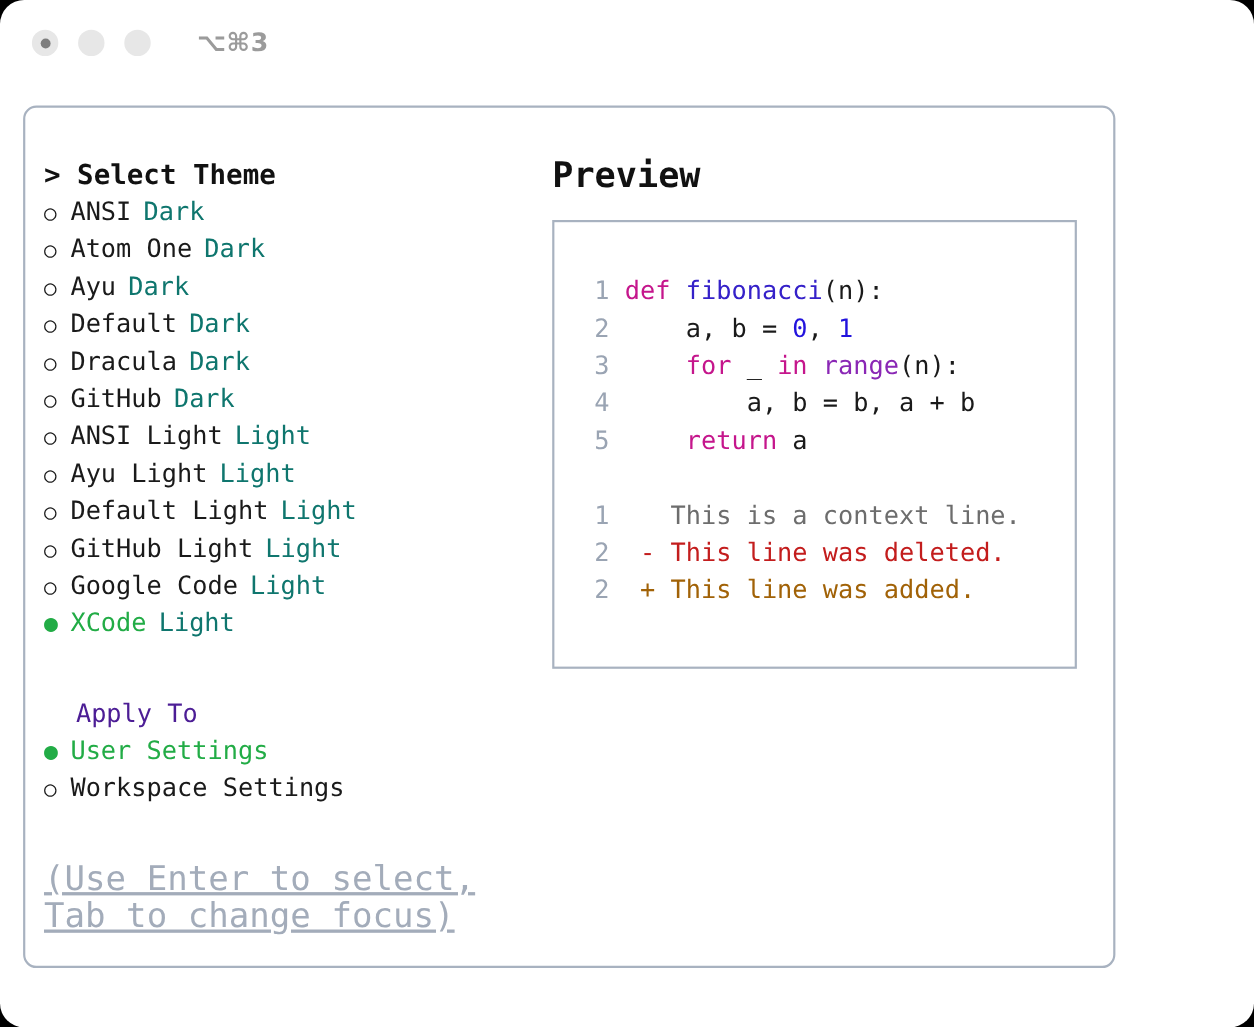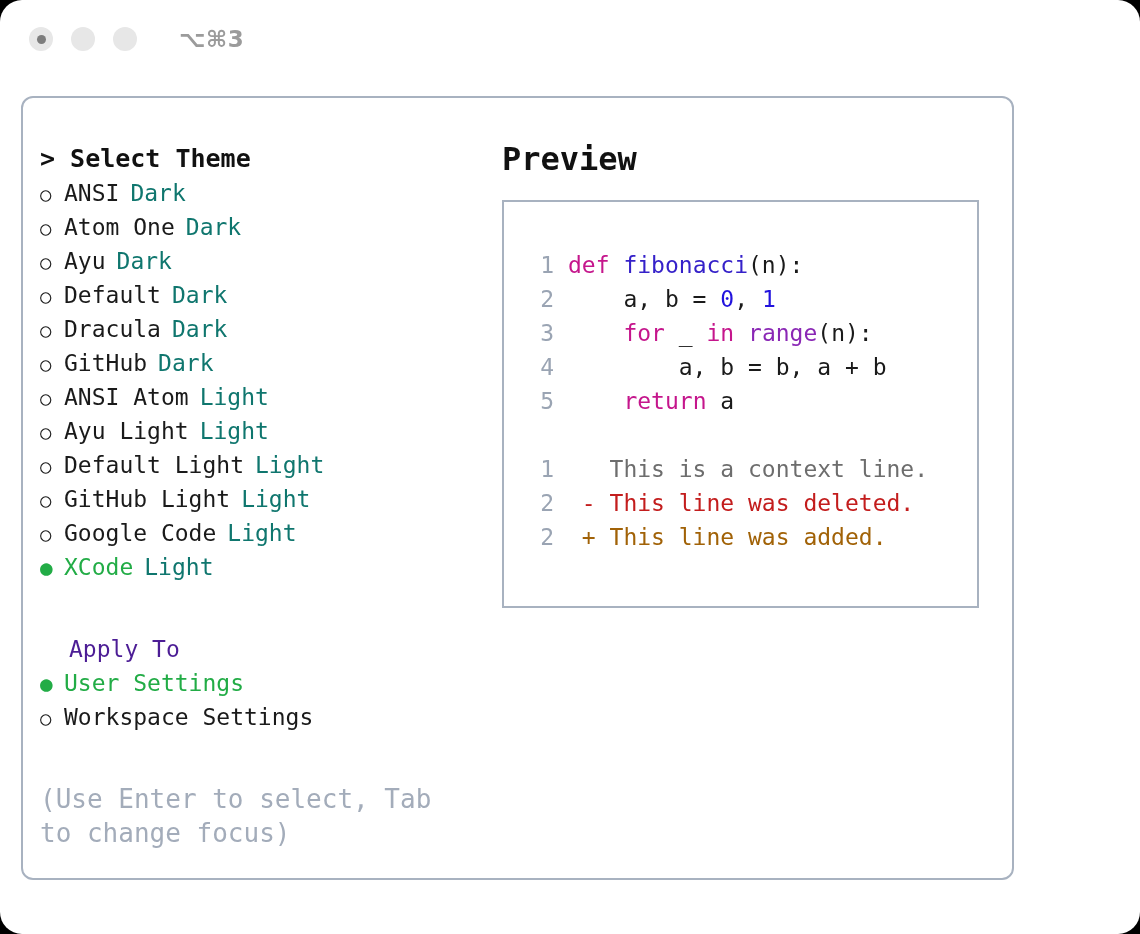--- a/index.html
+++ b/index.html
@@ -131,23 +131,24 @@
     font-size: 23px;
     color: #4c1d95;
     line-height: 34px;
     padding-left: 29px;
     white-space: pre;
   }
   .spacer-lg { height: 48px; }
 
   .hint {
     color: #a3acba;
-    font-size: 26px;
+    font-size: 31px;
     line-height: 34px;
     width: 400px;
+    text-decoration: underline;
   }
 
   
   .preview-title {
     font-size: 32px;
     font-weight: bold;
     color: #111111;
     line-height: 34px;
   }
   .preview-box {
@@ -206,21 +207,21 @@
 
     <div class="pane-left">
       <div class="section-title">&gt; Select Theme</div>
       <div id="theme-list">
           <div class="opt-row"><span class="marker">○</span><span class="opt-name">ANSI</span><span class="opt-kind">Dark</span></div>
           <div class="opt-row"><span class="marker">○</span><span class="opt-name">Atom One</span><span class="opt-kind">Dark</span></div>
           <div class="opt-row"><span class="marker">○</span><span class="opt-name">Ayu</span><span class="opt-kind">Dark</span></div>
           <div class="opt-row"><span class="marker">○</span><span class="opt-name">Default</span><span class="opt-kind">Dark</span></div>
           <div class="opt-row"><span class="marker">○</span><span class="opt-name">Dracula</span><span class="opt-kind">Dark</span></div>
           <div class="opt-row"><span class="marker">○</span><span class="opt-name">GitHub</span><span class="opt-kind">Dark</span></div>
-          <div class="opt-row"><span class="marker">○</span><span class="opt-name">ANSI Atom</span><span class="opt-kind">Light</span></div>
+          <div class="opt-row"><span class="marker">○</span><span class="opt-name">ANSI Light</span><span class="opt-kind">Light</span></div>
           <div class="opt-row"><span class="marker">○</span><span class="opt-name">Ayu Light</span><span class="opt-kind">Light</span></div>
           <div class="opt-row"><span class="marker">○</span><span class="opt-name">Default Light</span><span class="opt-kind">Light</span></div>
           <div class="opt-row"><span class="marker">○</span><span class="opt-name">GitHub Light</span><span class="opt-kind">Light</span></div>
           <div class="opt-row"><span class="marker">○</span><span class="opt-name">Google Code</span><span class="opt-kind">Light</span></div>
           <div class="opt-row selected"><span class="marker sel">●</span><span class="opt-name">XCode</span><span class="opt-kind">Light</span></div>
         </div>
 
       <div class="spacer-lg"></div>
       <div class="subhead">Apply To</div>
       <div id="apply-list">

